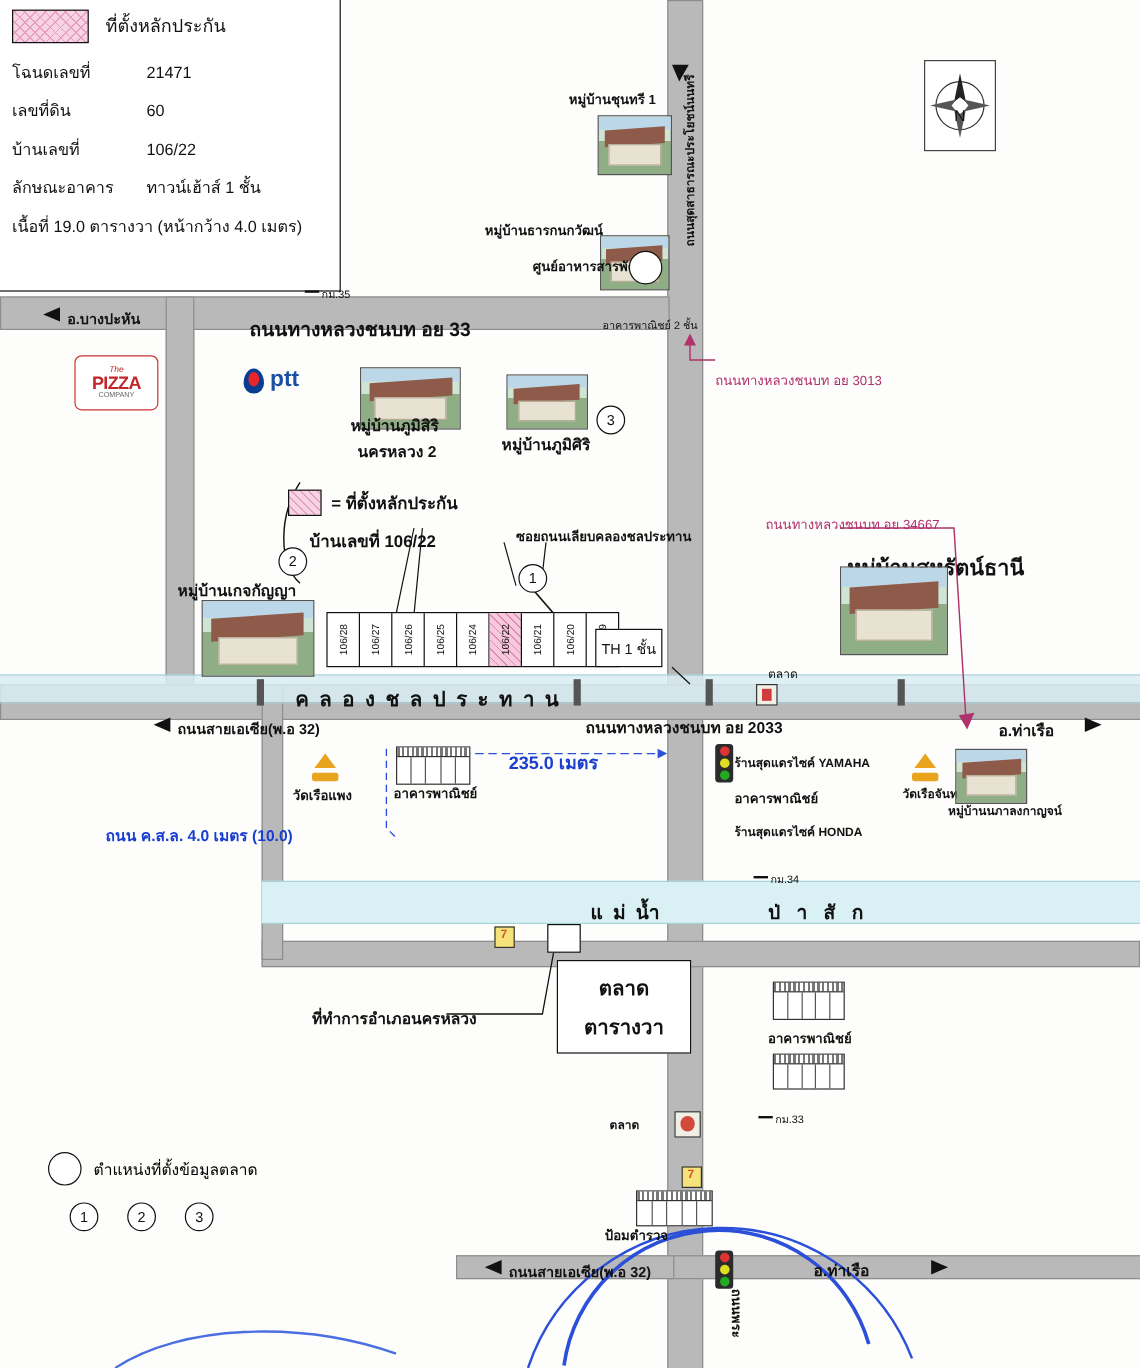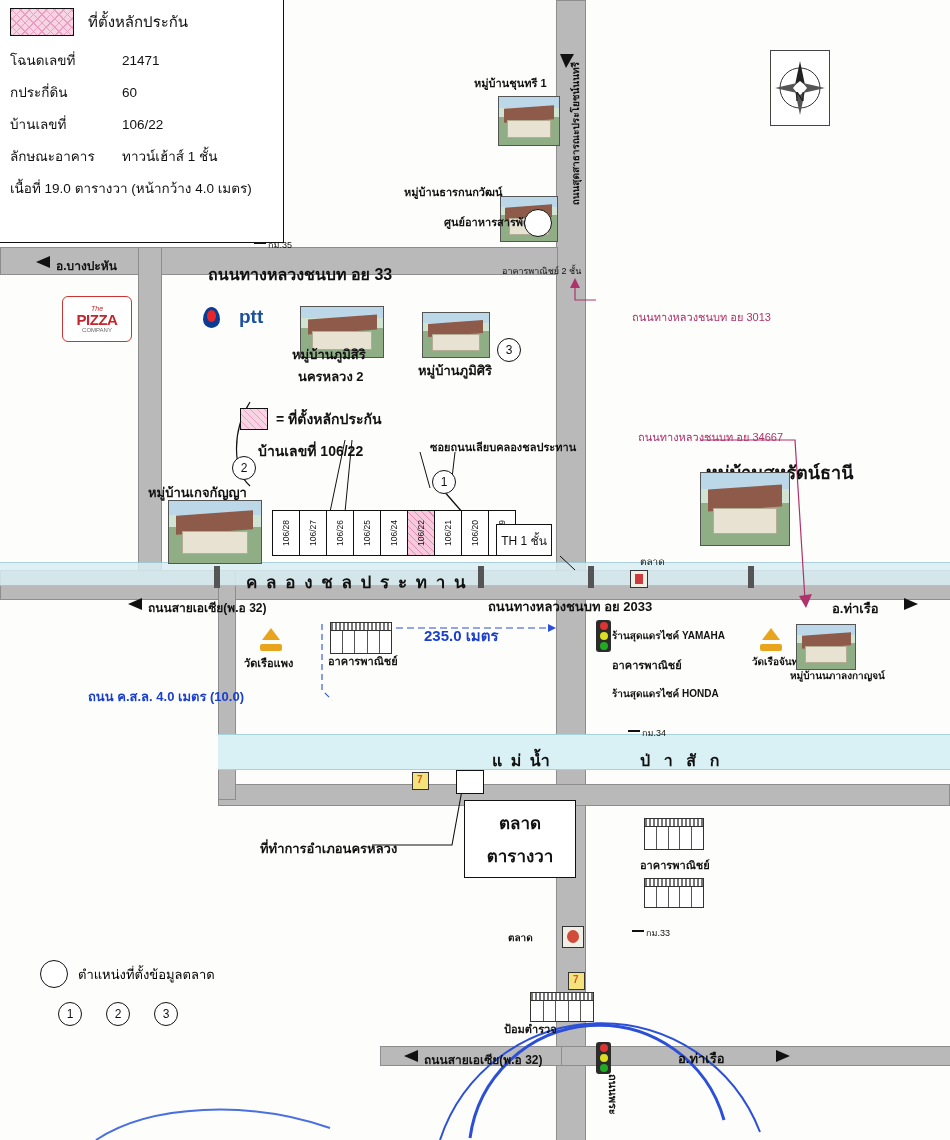--- a/index.html
+++ b/index.html
@@ -59,21 +59,21 @@
   #compass{position:absolute;left:770px;top:50px;width:58px;height:74px;border:1px solid #444;background:#fff;}
 
   
   #pizza{position:absolute;left:62px;top:296px;width:68px;height:44px;border:1px solid #c33;border-radius:6px;background:#fff;
       display:flex;flex-direction:column;align-items:center;justify-content:center;line-height:1;}
   #pizza .t1{font-size:7px;color:#c1272d;font-style:italic;}
   #pizza .t2{font-size:15px;font-weight:bold;color:#c1272d;letter-spacing:-.5px;}
   #pizza .t3{font-size:6px;color:#666;}
 
   
-  #ptt{position:absolute;left:203px;top:306px;display:flex;align-items:center;gap:19px;}
+  #ptt{position:absolute;left:203px;top:306px;display:flex;align-items:center;gap:5px;}
   #ptt .flame{width:17px;height:21px;background:#0a3d91;border-radius:50% 50% 50% 50%/60% 60% 40% 40%;position:relative;}
   #ptt .flame:after{content:"";position:absolute;left:4px;top:3px;width:9px;height:12px;background:#e8252a;border-radius:50%;}
   #ptt .txt{font-size:19px;font-weight:bold;color:#1b4fa0;}
 
   
   .tl{position:absolute;width:13px;height:30px;background:#2b2b2b;border-radius:3px;padding:1px;
       display:flex;flex-direction:column;align-items:center;justify-content:space-around;}
   .tl i{width:8px;height:8px;border-radius:50%;display:block;}
 
   
@@ -172,21 +172,21 @@
   <div id="infobox" class="abs">
     <div class="hdr">
       <div class="legend-swatch"></div>
       <div class="txt">ที่ตั้งหลักประกัน</div>
     </div>
     <div class="row">
       <div class="lbl">โฉนดเลขที่</div>
       <div class="val">21471</div>
     </div>
     <div class="row">
-      <div class="lbl">กประกี่ดิน</div>
+      <div class="lbl">เลขที่ดิน</div>
       <div class="val">60</div>
     </div>
     <div class="row">
       <div class="lbl">บ้านเลขที่</div>
       <div class="val">106/22</div>
     </div>
     <div class="row">
       <div class="lbl">ลักษณะอาคาร</div>
       <div class="val">ทาวน์เฮ้าส์ 1 ชั้น</div>
     </div>
@@ -250,21 +250,21 @@
   <div class="lab lab-b" style="left:298px;top:366px;font-size:13px;">นครหลวง 2</div>
 
   <div class="house" style="left:422px;top:312px;width:66px;height:44px;">
     <div class="sky"></div>
       <div class="roof"></div>
       <div class="wall"></div>
   </div>
   <div class="lab lab-b" style="left:418px;top:360px;font-size:13px;">หมู่บ้านภูมิศิริ</div>
   <div class="circ" style="left:497px;top:338px;">3</div>
 
-  <div class="lab lab-pink" style="left:596px;top:308px;font-size:11px;margin-left:36px;">ถนนทางหลวงชนบท อย 3013</div>
+  <div class="lab lab-pink" style="left:596px;top:308px;font-size:11px;">ถนนทางหลวงชนบท อย 3013</div>
   <div class="lab lab-pink" style="left:638px;top:428px;font-size:11px;">ถนนทางหลวงชนบท อย 34667</div>
 
   <div class="abs" style="left:240px;top:408px;">
     <div style="display:flex;align-items:center;gap:8px;">
       <div style="width:26px;height:20px;border:1.4px solid #111;background:#f6d4e3;
          background-image:repeating-linear-gradient(45deg,#e79ec0 0 1px,transparent 1px 5px);"></div>
       <div class="lab lab-b" style="position:static;font-size:14px;">= ที่ตั้งหลักประกัน</div>
     </div>
     <div class="lab lab-b" style="position:static;font-size:14px;margin-top:10px;margin-left:18px;">บ้านเลขที่ 106/22</div>
   </div>

